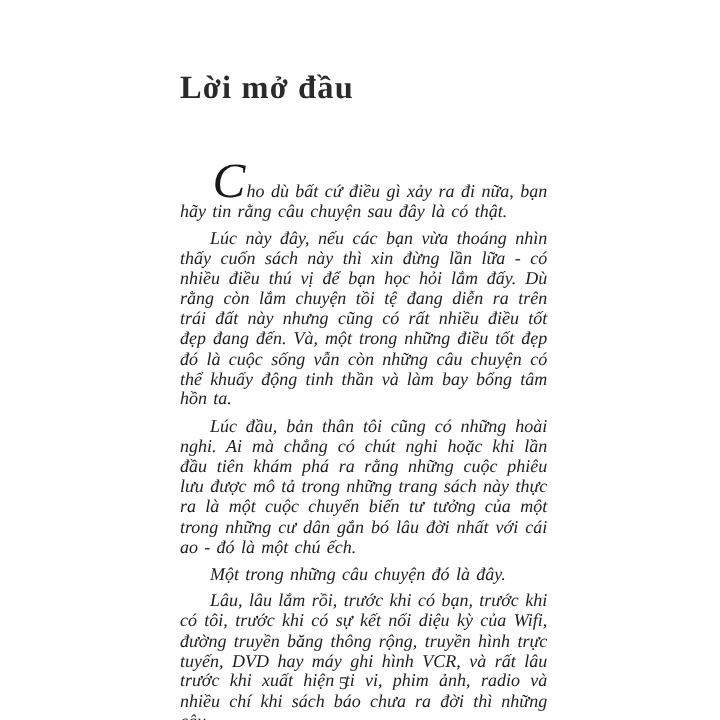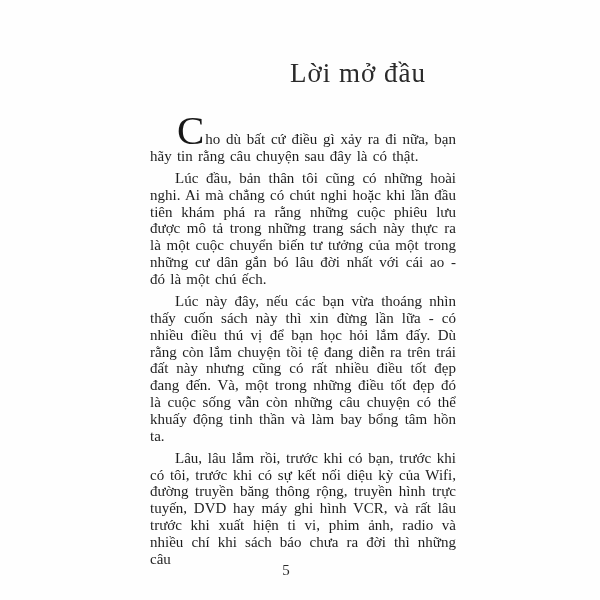--- a/index.html
+++ b/index.html
@@ -17,36 +17,37 @@
     overflow: hidden;
   }
   .text-block {
     position: absolute;
     left: 150px;
     top: 57px;
     width: 306px;
   }
   .chapter-title {
     font-family: "Liberation Serif", "DejaVu Serif", serif;
-    font-weight: 400;
+    font-weight: 700;
     font-size: 27px;
     letter-spacing: 1px;
     color: #2a2a2a;
-    text-align: right;
-    margin: 0 30px 41px 0;
+    text-align: left;
+    margin: 0 30px 61px 0;
     line-height: 32px;
   }
   .para {
     margin: 0 0 5.5px 0;
     font-size: 15px;
     line-height: 16.8px;
     text-align: justify;
     text-indent: 25px;
     word-spacing: 1.5px;
     color: #1e1e1e;
+    font-style: italic;
   }
   .para.first {
     text-indent: 27px;
   }
   .dropcap {
     font-size: 41px;
     line-height: 0;
     margin-right: 1px;
     color: #181818;
   }
@@ -63,23 +64,24 @@
 </head>
 <body>
 
 <div class="page">
   <div class="text-block">
 
     <h1 class="chapter-title">Lời mở đầu</h1>
 
     <p class="para first"><span class="dropcap">C</span><span>ho dù bất cứ điều gì xảy ra đi nữa, bạn hãy tin rằng câu chuyện sau đây là có thật.</span></p>
 
+    <p class="para">Lúc này đây, nếu các bạn vừa thoáng nhìn thấy cuốn sách này thì xin đừng lần lữa - có nhiều điều thú vị để bạn học hỏi lắm đấy. Dù rằng còn lắm chuyện tồi tệ đang diễn ra trên trái đất này nhưng cũng có rất nhiều điều tốt đẹp đang đến. Và, một trong những điều tốt đẹp đó là cuộc sống vẫn còn những câu chuyện có thể khuấy động tinh thần và làm bay bổng tâm hồn ta.</p>
+
     <p class="para">Lúc đầu, bản thân tôi cũng có những hoài nghi. Ai mà chẳng có chút nghi hoặc khi lần đầu tiên khám phá ra rằng những cuộc phiêu lưu được mô tả trong những trang sách này thực ra là một cuộc chuyển biến tư tưởng của một trong những cư dân gắn bó lâu đời nhất với cái ao - đó là một chú ếch.</p>
 
-    <p class="para">Lúc này đây, nếu các bạn vừa thoáng nhìn thấy cuốn sách này thì xin đừng lần lữa - có nhiều điều thú vị để bạn học hỏi lắm đấy. Dù rằng còn lắm chuyện tồi tệ đang diễn ra trên trái đất này nhưng cũng có rất nhiều điều tốt đẹp đang đến. Và, một trong những điều tốt đẹp đó là cuộc sống vẫn còn những câu chuyện có thể khuấy động tinh thần và làm bay bổng tâm hồn ta.</p>
-
+    <p class="para">Một trong những câu chuyện đó là đây.</p>
 
     <p class="para">Lâu, lâu lắm rồi, trước khi có bạn, trước khi có tôi, trước khi có sự kết nối diệu kỳ của Wifi, đường truyền băng thông rộng, truyền hình trực tuyến, DVD hay máy ghi hình VCR, và rất lâu trước khi xuất hiện ti vi, phim ảnh, radio và nhiều chí khi sách báo chưa ra đời thì những câu</p>
 
   </div>
 
   <div class="page-footer">5</div>
 </div>
 
 </body></html>

